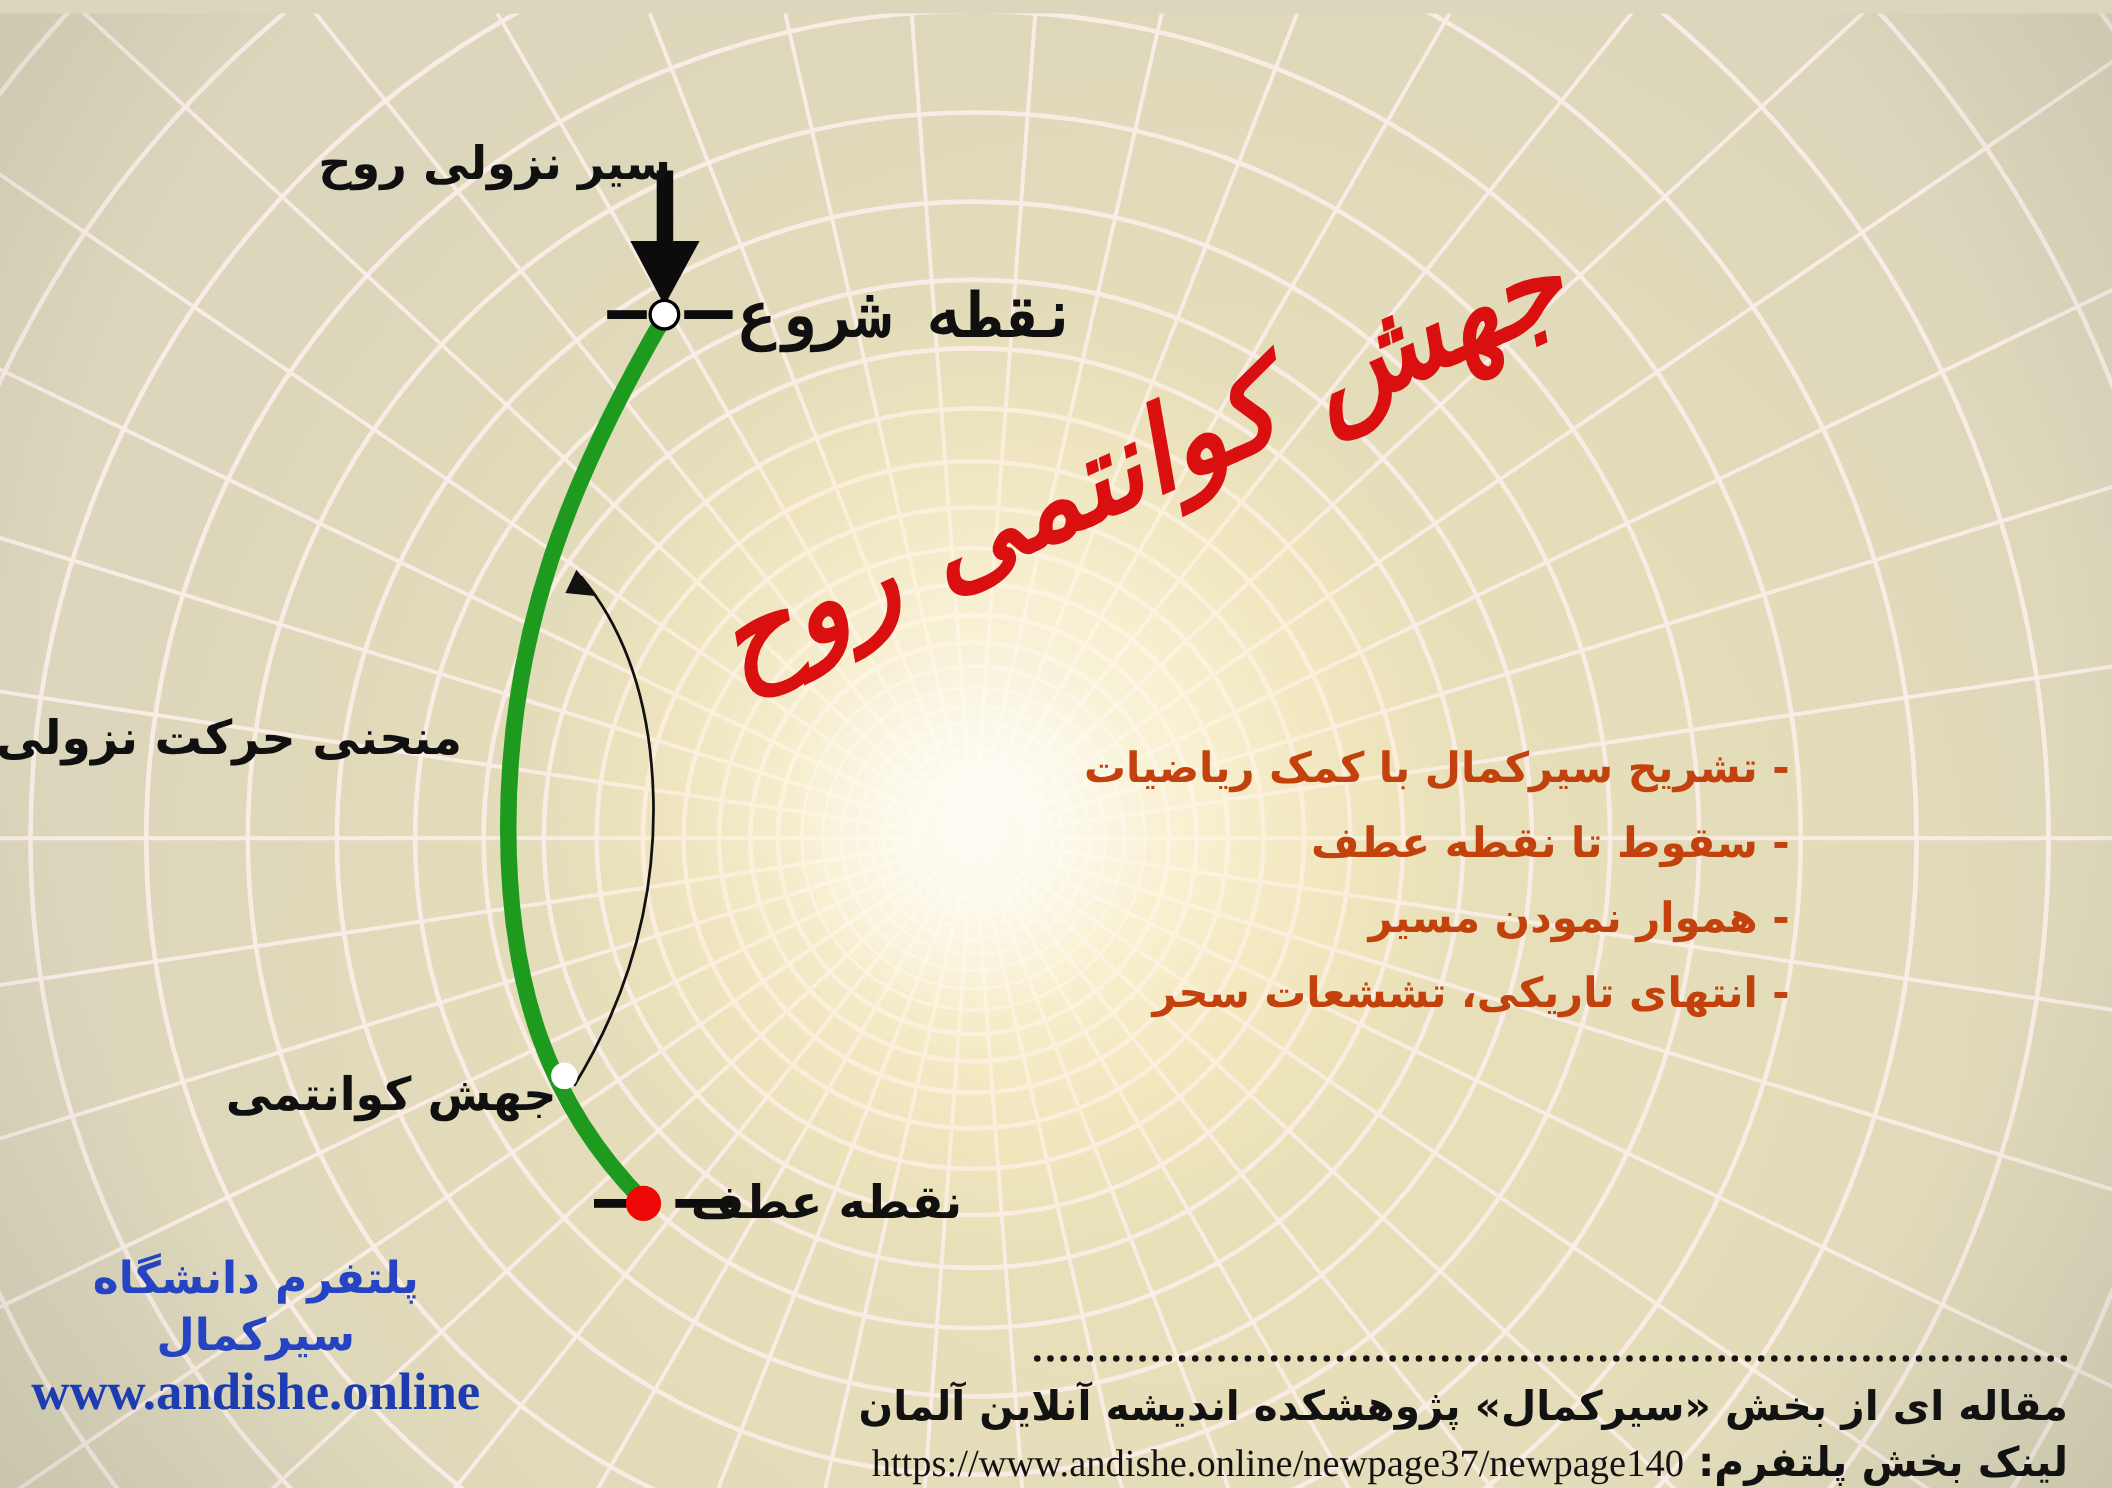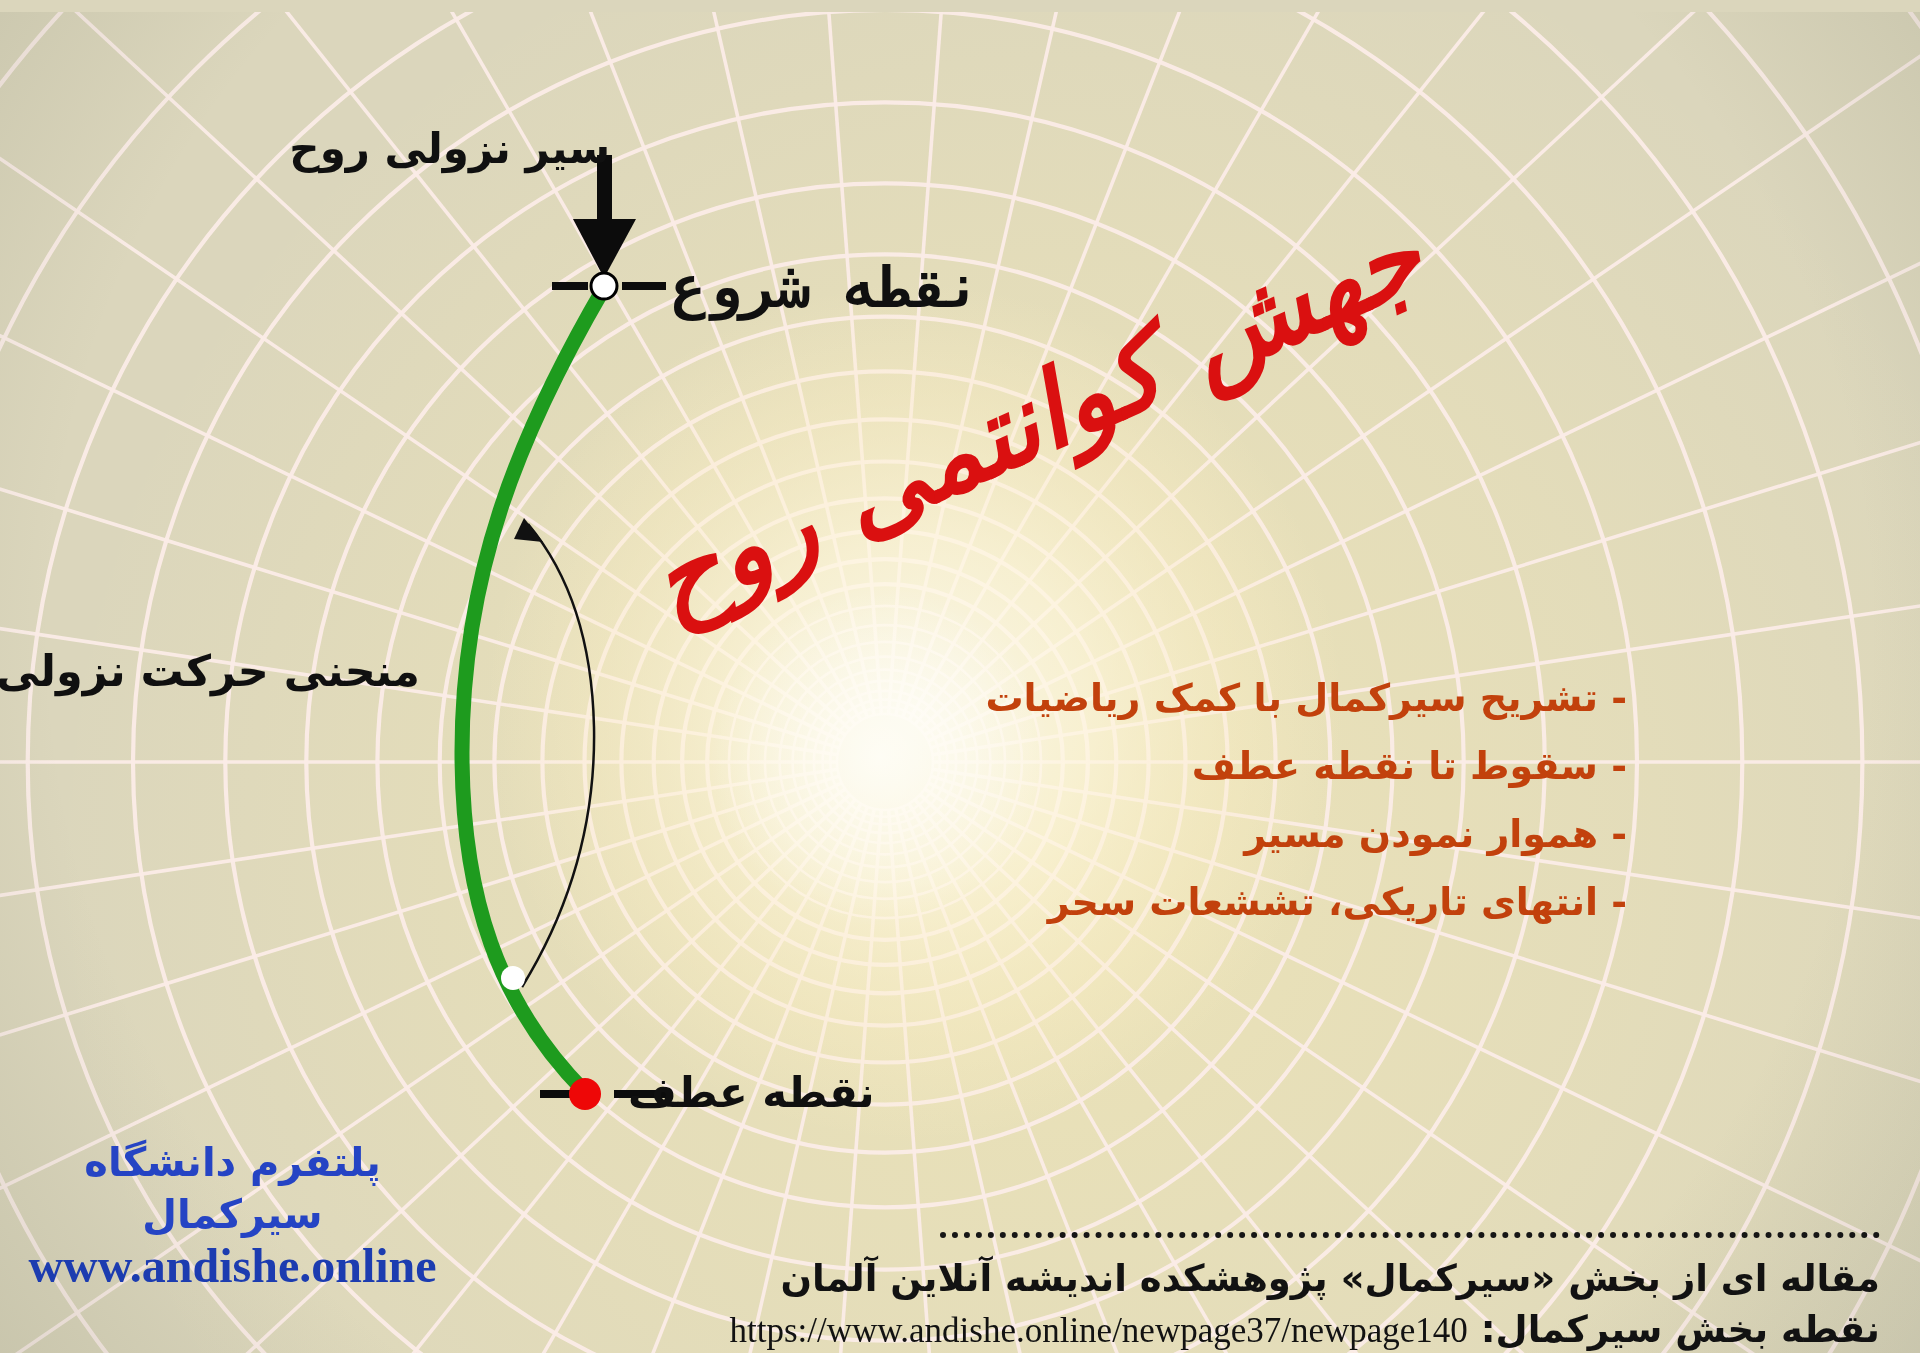--- a/index.html
+++ b/index.html
@@ -154,20 +154,21 @@
     <rect x="614" y="1078" width="52" height="8" fill="#0c0c0c"></rect>
     <circle cx="585" cy="1082" r="16" fill="#ee0707"></circle>
   </svg>
 
   <div class="lbl center" style="left:370px;top:112px;width:240px;font-size:42px;" dir="rtl">سیر نزولی روح</div>
 
   <div class="lbl" style="left:672px;top:242px;font-size:57px;font-family:Liberation Mono, monospace;" dir="rtl">نقطه شروع</div>
 
   <div class="lbl center" style="left:40px;top:634px;width:380px;font-size:43px;" dir="rtl">منحنی حرکت نزولی روح</div>
 
+  <div class="lbl center" style="left:266px;top:958px;width:240px;font-size:42px;" dir="rtl">جهش کوانتمی</div>
 
   <div class="lbl" style="left:628px;top:1056px;font-size:42px;" dir="rtl">نقطه عطف</div>
 
   <div class="title-cal" style="color:#da1010;" dir="rtl">جهش کوانتمی روح</div>
 
   <div class="bullets">
     <div>- تشریح سیرکمال با کمک ریاضیات</div>
     <div>- سقوط تا نقطه عطف</div>
     <div>- هموار نمودن مسیر</div>
     <div>- انتهای تاریکی، تششعات سحر</div>
@@ -176,19 +177,19 @@
   <div class="footer-left">
     <div class="fl-line" style="color:#2544c4;">پلتفرم دانشگاه سیرکمال</div>
     <div class="fl-www" style="color:#1c3cb0;">www.andishe.online</div>
 
   </div>
 
   <div class="footer-right">
     <div class="dotted-sep"></div>
     <div class="fr-article">مقاله ای از بخش «سیرکمال» پژوهشکده اندیشه آنلاین آلمان</div>
     <div class="fr-link">
-      <span>نقطه بخش سیرکمال:</span>
+      <span>لینک بخش پلتفرم:</span>
       <span class="fr-url" dir="ltr">https://www.andishe.online/newpage37/newpage140</span>
     </div>
   </div>
 
   <div class="bottom-strip"></div>
 </div>
 
 </body></html>

